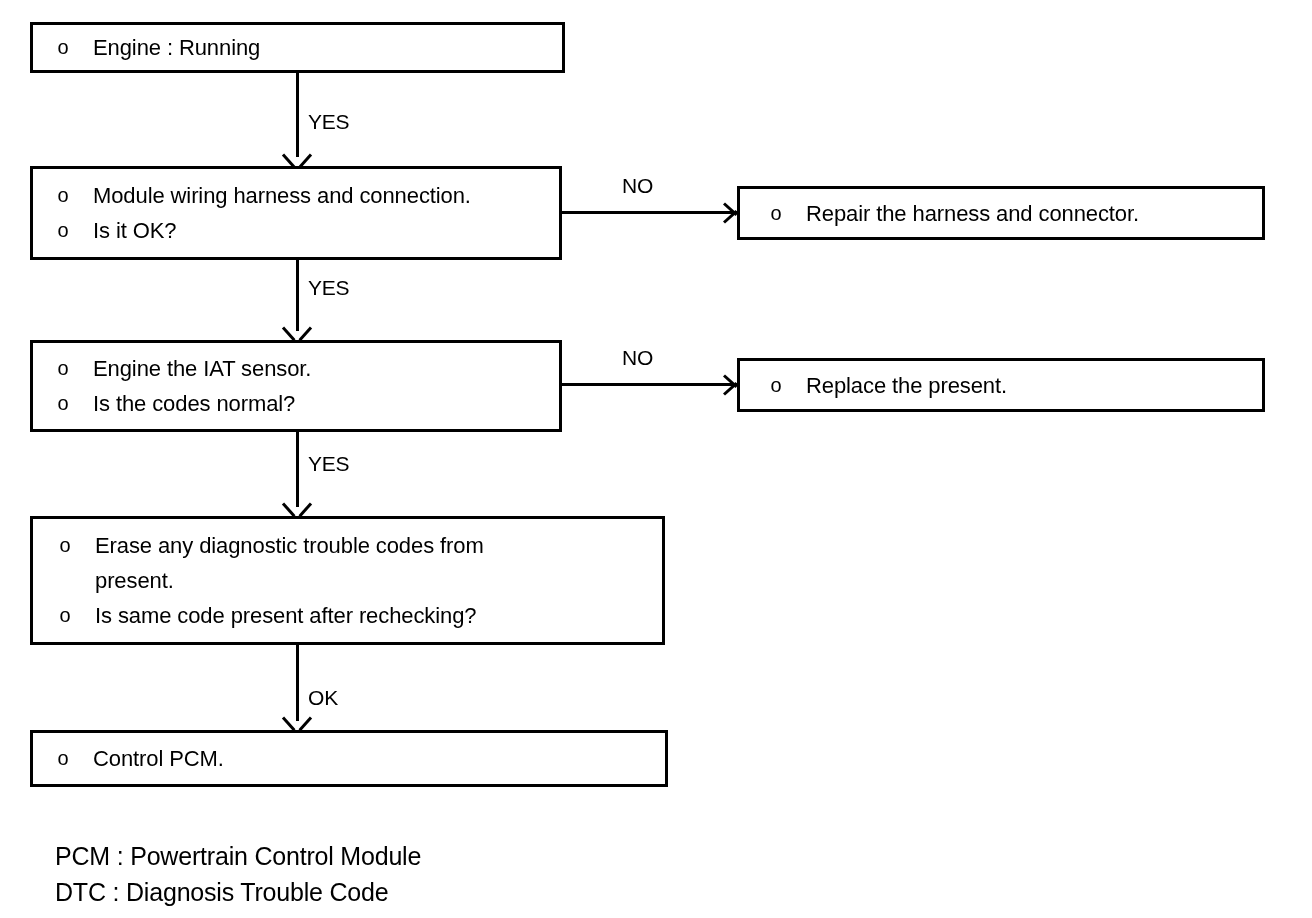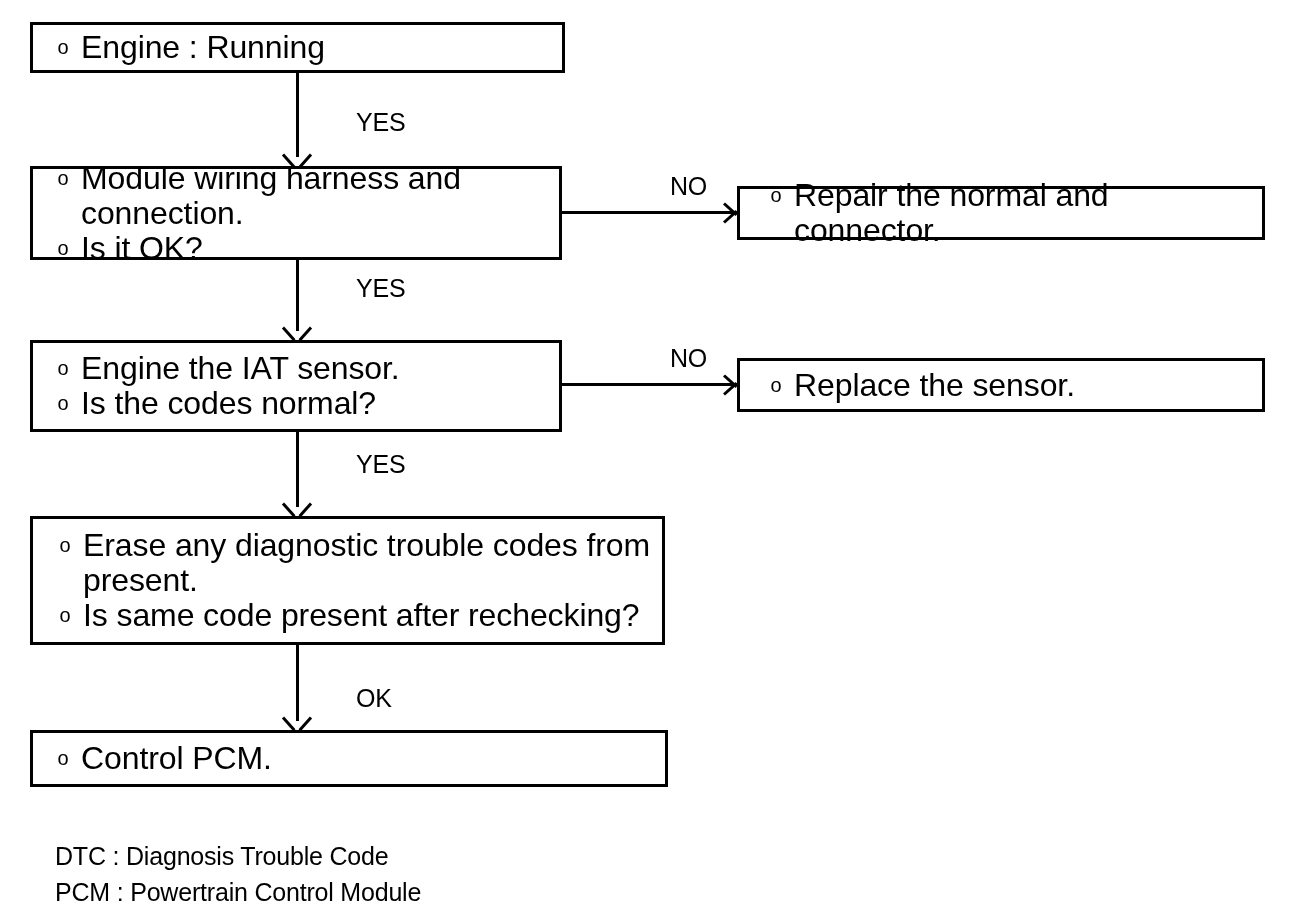--- a/index.html
+++ b/index.html
@@ -45,24 +45,25 @@
   }
   .bullet {
     width: 36px;
     flex: 0 0 36px;
     text-align: center;
     font-size: 20px;
     line-height: 35px;
     letter-spacing: 0;
   }
   .node-text {
-    font-size: 32px;
+    font-size: 22px;
     line-height: 35px;
     white-space: pre-line;
     letter-spacing: -0.1px;
+    margin-left: 12px;
   }
 
   
   .node.n1 .node-lines { padding-left: 12px; }
   .node.n2 .node-lines { padding-left: 12px; }
   .node.n3 .node-lines { padding-left: 12px; }
   .node.n4 .node-lines { padding-left: 14px; }
   .node.n5 .node-lines { padding-left: 12px; }
   .node.r1 .node-lines { padding-left: 18px; }
   .node.r2 .node-lines { padding-left: 18px; }
@@ -124,25 +125,24 @@
     transform-origin: left center;
   }
   .arrow-right::after {
     bottom: 2px;
     transform: rotate(-42deg);
     transform-origin: left center;
   }
 
   .edge-label {
     position: absolute;
-    font-size: 25px;
+    font-size: 21px;
     line-height: 28px;
     white-space: nowrap;
     letter-spacing: -0.2px;
-    margin-left: 48px;
   }
 
   
   .legend {
     position: absolute;
     left: 55px;
     top: 838px;
   }
   .legend-line {
     font-size: 25px;
@@ -183,21 +183,21 @@
   </div>
 
   <div class="h-line" style="left:562px; top:211px; width:178px;"></div>
   <div class="arrow-right" style="left:722px; top:200px;"></div>
   <div class="edge-label" style="left:622px; top:172px;">NO</div>
 
   <div class="node r1" style="left:737px; top:186px; width:528px; height:54px;">
     <div class="node-lines">
       <div class="node-row">
         <span class="bullet">o</span>
-        <span class="node-text">Repair the normal and connector.</span>
+        <span class="node-text">Repair the harness and connector.</span>
       </div>
     </div>
   </div>
 
   <div class="v-line" style="left:296px; top:260px; width:3px; height:71px;"></div>
   <div class="arrow-down" style="left:284px; top:318px;"></div>
   <div class="edge-label" style="left:308px; top:274px;">YES</div>
 
   <div class="node n3" style="left:30px; top:340px; width:532px; height:92px;">
     <div class="node-lines">
@@ -213,21 +213,21 @@
   </div>
 
   <div class="h-line" style="left:562px; top:383px; width:178px;"></div>
   <div class="arrow-right" style="left:722px; top:372px;"></div>
   <div class="edge-label" style="left:622px; top:344px;">NO</div>
 
   <div class="node r2" style="left:737px; top:358px; width:528px; height:54px;">
     <div class="node-lines">
       <div class="node-row">
         <span class="bullet">o</span>
-        <span class="node-text">Replace the sensor.</span>
+        <span class="node-text">Replace the present.</span>
       </div>
     </div>
   </div>
 
   <div class="v-line" style="left:296px; top:432px; width:3px; height:75px;"></div>
   <div class="arrow-down" style="left:284px; top:494px;"></div>
   <div class="edge-label" style="left:308px; top:450px;">YES</div>
 
   <div class="node n4" style="left:30px; top:516px; width:635px; height:129px;">
     <div class="node-lines">
@@ -250,17 +250,17 @@
   <div class="node n5" style="left:30px; top:730px; width:638px; height:57px;">
     <div class="node-lines">
       <div class="node-row">
         <span class="bullet">o</span>
         <span class="node-text">Control PCM.</span>
       </div>
     </div>
   </div>
 
   <div class="legend">
+    <div class="legend-line">PCM : Powertrain Control Module</div>
     <div class="legend-line">DTC : Diagnosis Trouble Code</div>
-    <div class="legend-line">PCM : Powertrain Control Module</div>
   </div>
 
 </div>
 
 </body></html>

